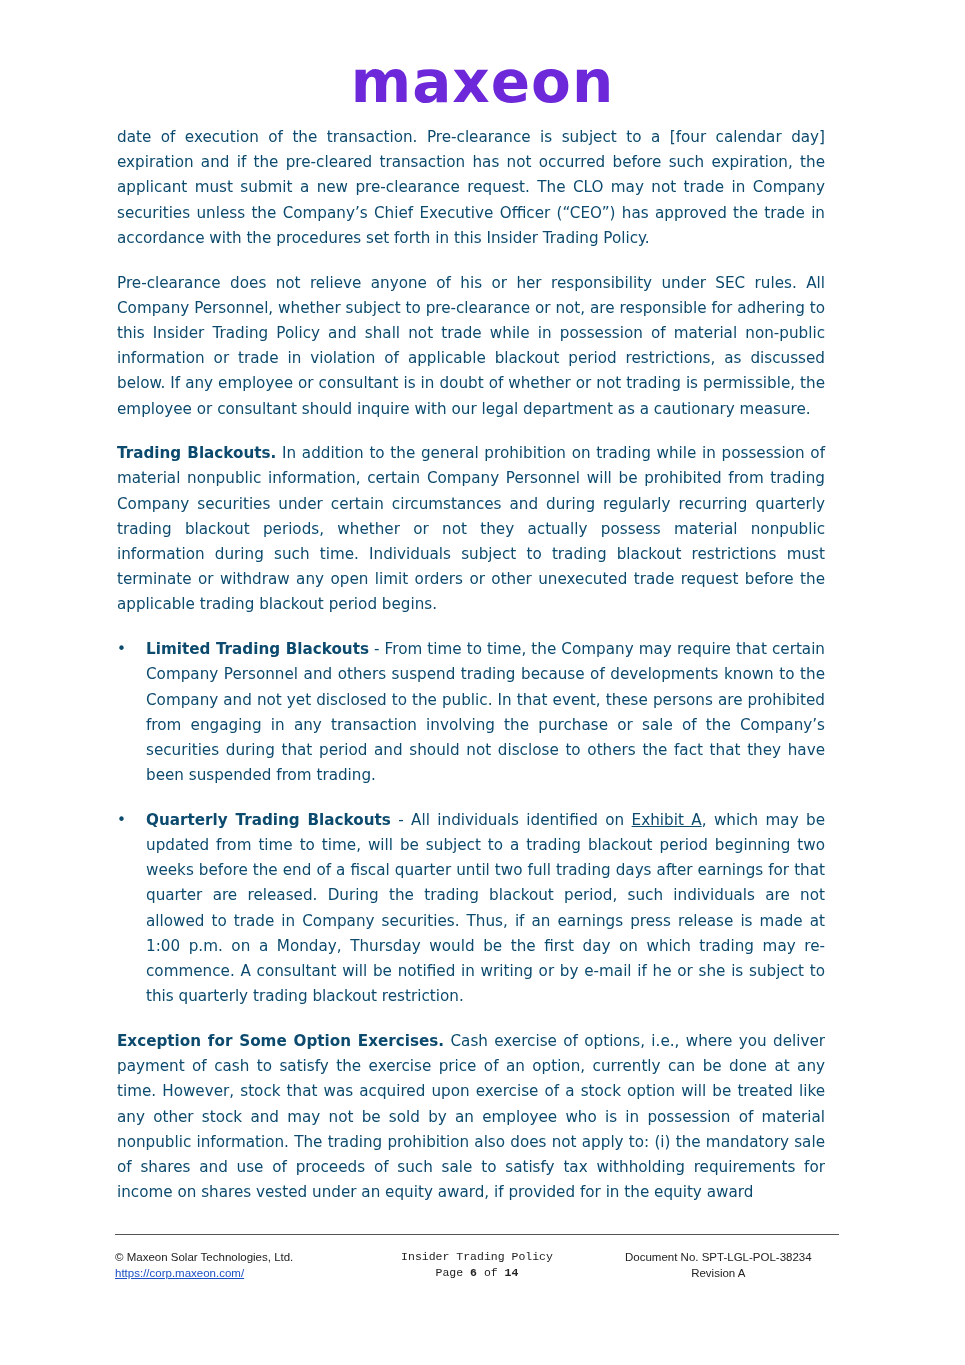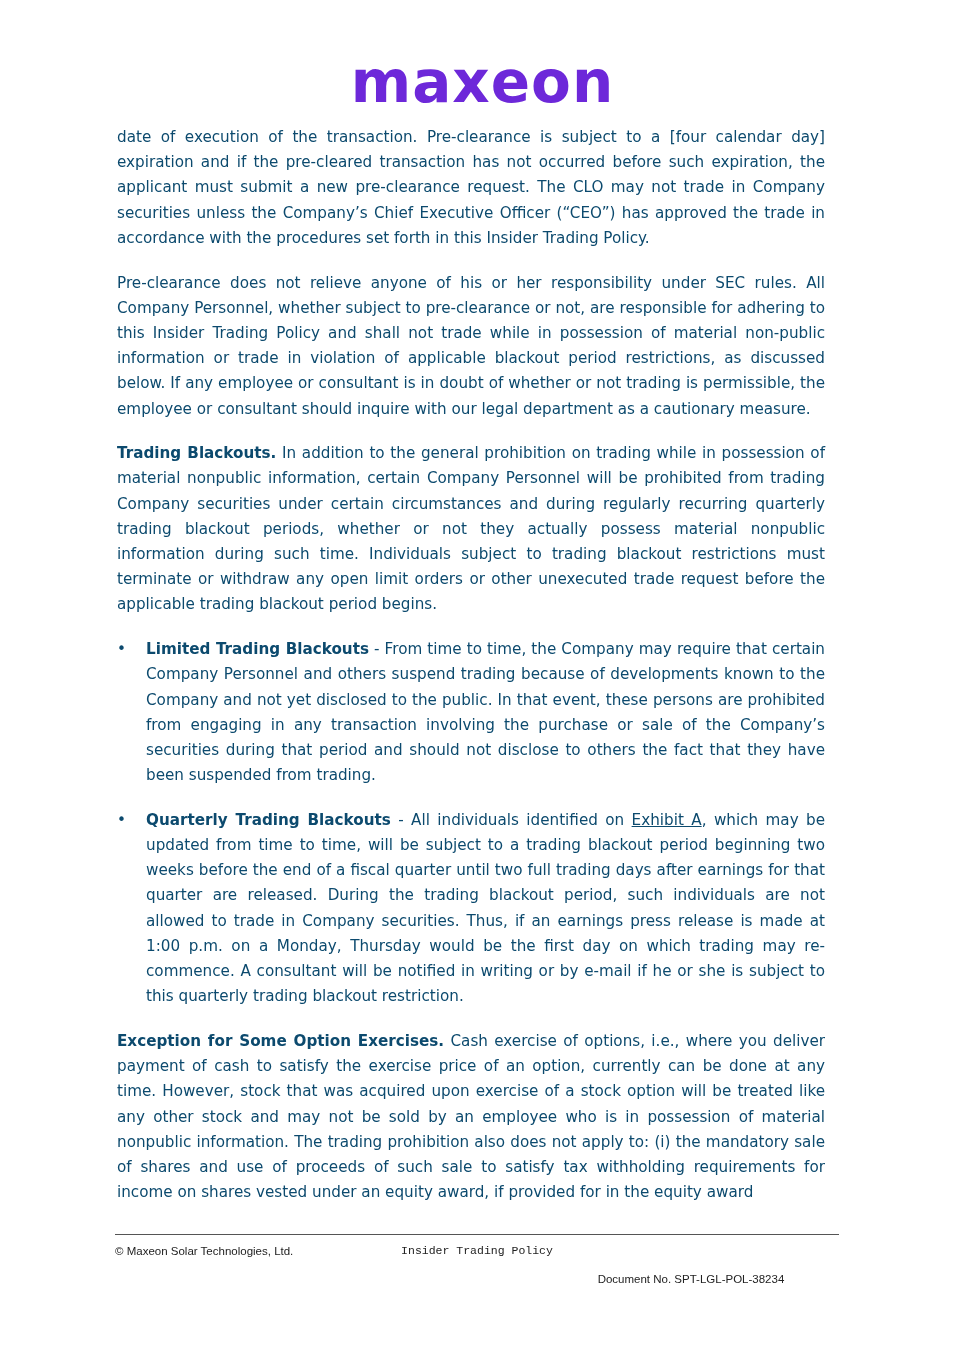--- a/index.html
+++ b/index.html
@@ -15,27 +15,27 @@
     color: #0c4a6e; text-align: justify;
   }
   .content p { margin: 0 0 19.5px 0; }
   .content b { font-weight: bold; }
   ul.bullets { list-style: none; margin: 0 0 19.5px 0; padding: 0; }
   ul.bullets li { position: relative; padding-left: 29px; margin: 0 0 19.5px 0; }
   ul.bullets li .dot { position: absolute; left: 0; top: 0; }
   .u { text-decoration: underline; }
   .footer {
     position: absolute; left: 115px; top: 1234px; width: 724px;
-    border-top: 1px solid #555; padding-top: 8px;
+    border-top: 1px solid #555; padding-top: 14px;
     font-family: "Liberation Sans", sans-serif; font-size: 11.5px; line-height: 16px; color: #222;
   }
   .frow { display: flex; justify-content: space-between; }
   .fcol { flex: 1; }
   .fcol.c { text-align: center; font-family: Liberation Mono, monospace; }
-  .fcol.r { text-align: left; margin-top: 28px; }
+  .fcol.r { text-align: center; }
   .flink { color: #1a4fc4; text-decoration: underline; }
 </style>
 </head>
 <body>
 
 <div class="logo">maxeon</div>
 
 <div class="content">
   <p>date of execution of the transaction. Pre-clearance is subject to a [four calendar day] expiration and if the pre-cleared transaction has not occurred before such expiration, the applicant must submit a new pre-clearance request. The CLO may not trade in Company securities unless the Company’s Chief Executive Officer (“CEO”) has approved the trade in accordance with the procedures set forth in this Insider Trading Policy.</p>
   <p>Pre-clearance does not relieve anyone of his or her responsibility under SEC rules. All Company Personnel, whether subject to pre-clearance or not, are responsible for adhering to this Insider Trading Policy and shall not trade while in possession of material non-public information or trade in violation of applicable blackout period restrictions, as discussed below. If any employee or consultant is in doubt of whether or not trading is permissible, the employee or consultant should inquire with our legal department as a cautionary measure.</p>
@@ -50,13 +50,18 @@
   </ul>
   <p><b>Exception for Some Option Exercises.</b><span> Cash exercise of options, i.e., where you deliver payment of cash to satisfy the exercise price of an option, currently can be done at any time. However, stock that was acquired upon exercise of a stock option will be treated like any other stock and may not be sold by an employee who is in possession of material nonpublic information. The trading prohibition also does not apply to: (i) the mandatory sale of shares and use of proceeds of such sale to satisfy tax withholding requirements for income on shares vested under an equity award, if provided for in the equity award</span></p>
 </div>
 
 <div class="footer">
   <div class="frow">
     <div class="fcol">© Maxeon Solar Technologies, Ltd.</div>
     <div class="fcol c">Insider Trading Policy</div>
     <div class="fcol r">Document No. SPT-LGL-POL-38234</div>
   </div>
+  <div class="frow">
+    <div class="fcol"><span class="flink">https://corp.maxeon.com/</span></div>
+    <div class="fcol c"><span>Page </span><b>6</b><span> of </span><b>14</b></div>
+    <div class="fcol r">Revision A</div>
+  </div>
 </div>
 
 </body></html>

